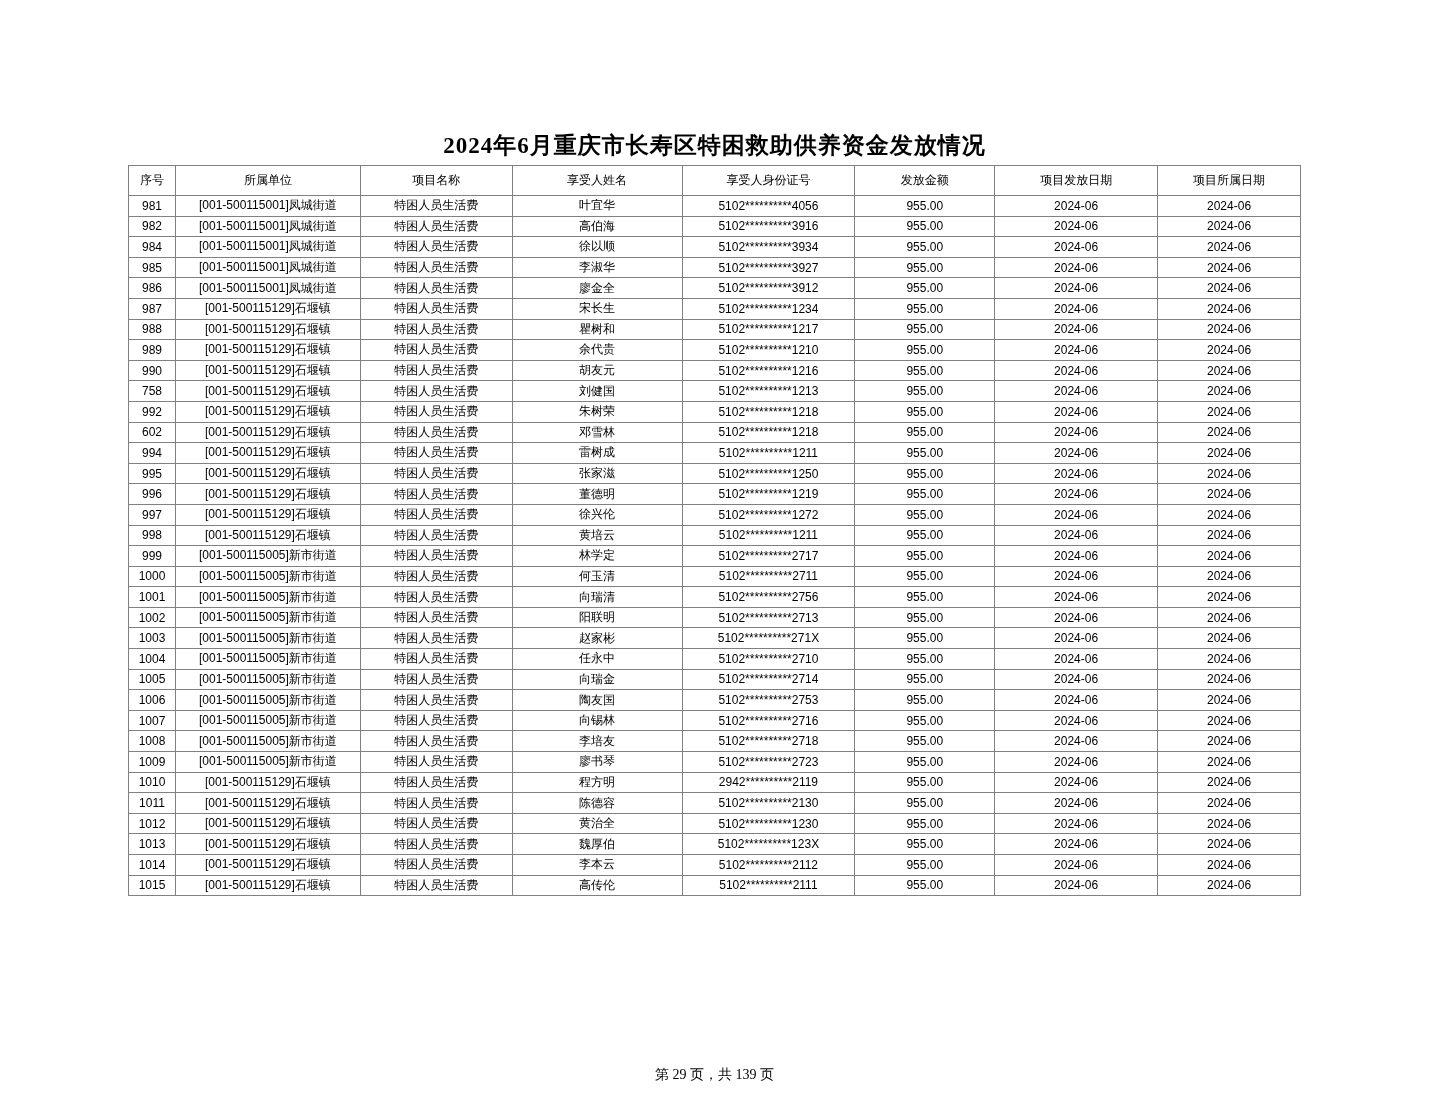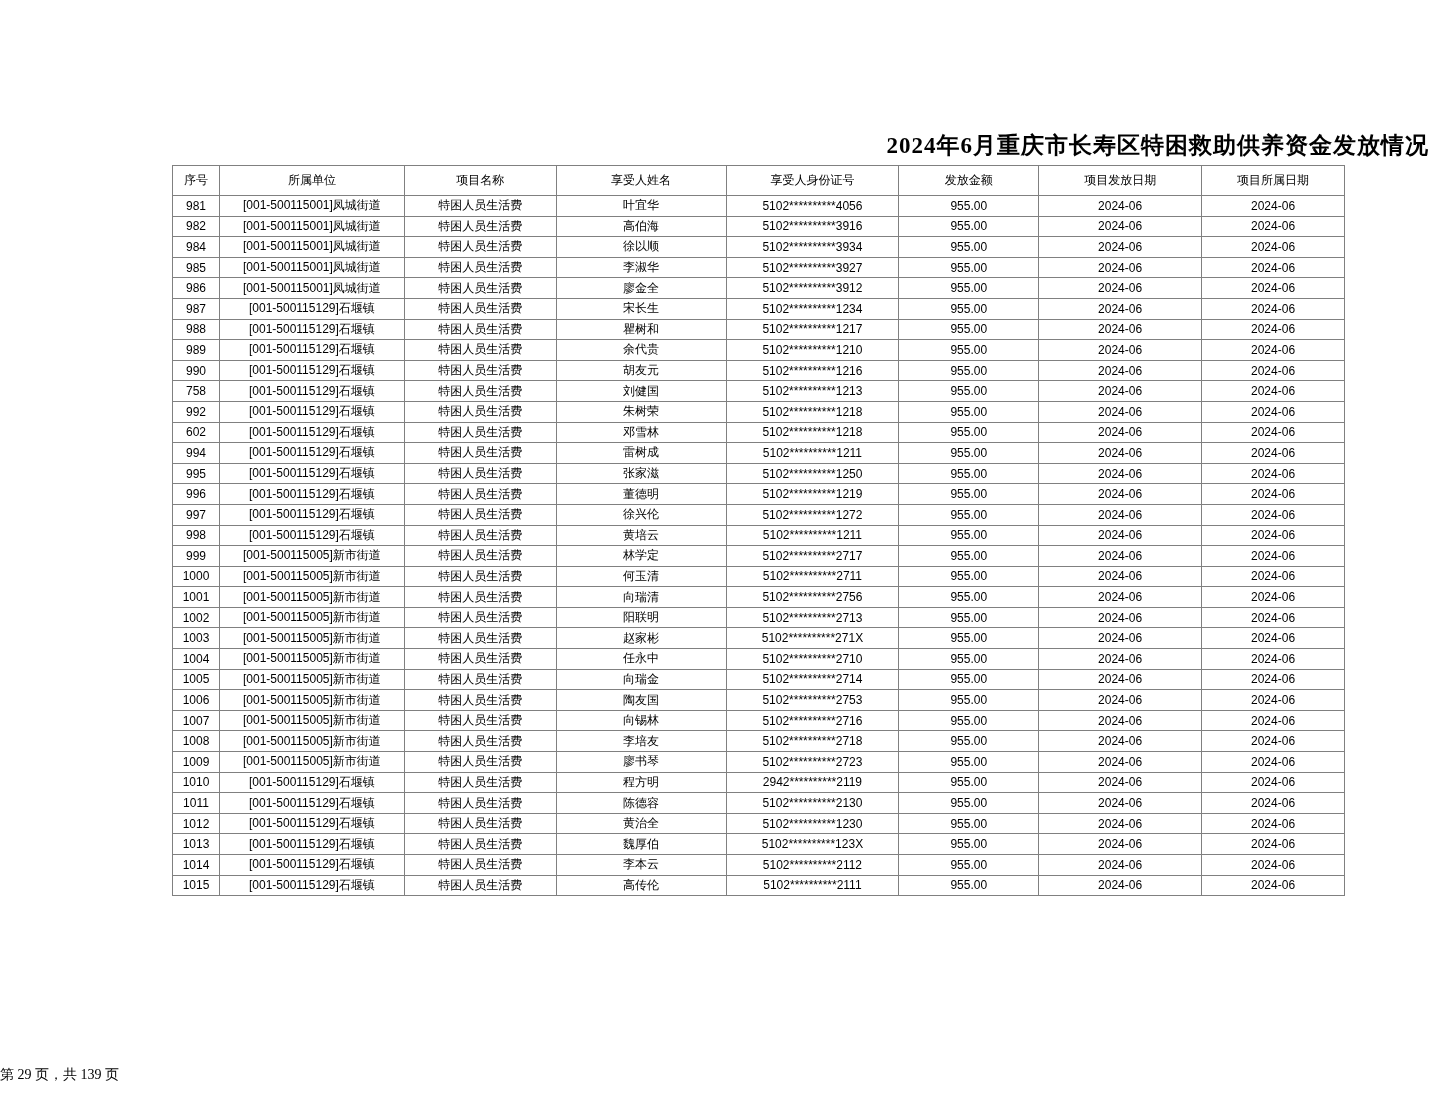--- a/index.html
+++ b/index.html
@@ -16,35 +16,34 @@
     overflow: hidden;
     font-family: "Liberation Sans", "DejaVu Sans", sans-serif;
     color: #000000;
   }
   .title {
     position: absolute;
     top: 130px;
     left: 0;
     width: 100%;
     margin: 0;
-    text-align: right;
+    text-align: center;
     font-family: "Liberation Serif", "DejaVu Serif", serif;
     font-size: 23px;
     font-weight: bold;
     letter-spacing: 1px;
     color: #000000;
   }
   table.grid {
     position: absolute;
     left: 128px;
     top: 165px;
     width: 1173px;
     border-collapse: collapse;
     table-layout: fixed;
-    margin-left: 44px;
   }
   table.grid th,
   table.grid td {
     border: 1px solid #808080;
     text-align: center;
     vertical-align: middle;
     padding: 0 2px;
     font-size: 12px;
     font-weight: normal;
     color: #000000;
@@ -63,21 +62,21 @@
   col.c-name        { width: 14.49%; }
   col.c-id_number   { width: 14.75%; }
   col.c-amount      { width: 11.93%; }
   col.c-issue_date  { width: 13.90%; }
   col.c-period_date { width: 12.19%; }
   .footer {
     position: absolute;
     top: 1066px;
     left: 0;
     width: 100%;
-    text-align: left;
+    text-align: center;
     font-family: "Liberation Serif", "DejaVu Serif", serif;
     font-size: 14px;
     color: #000000;
   }
 </style>
 </head>
 <body>
 
 <div class="page">
 

